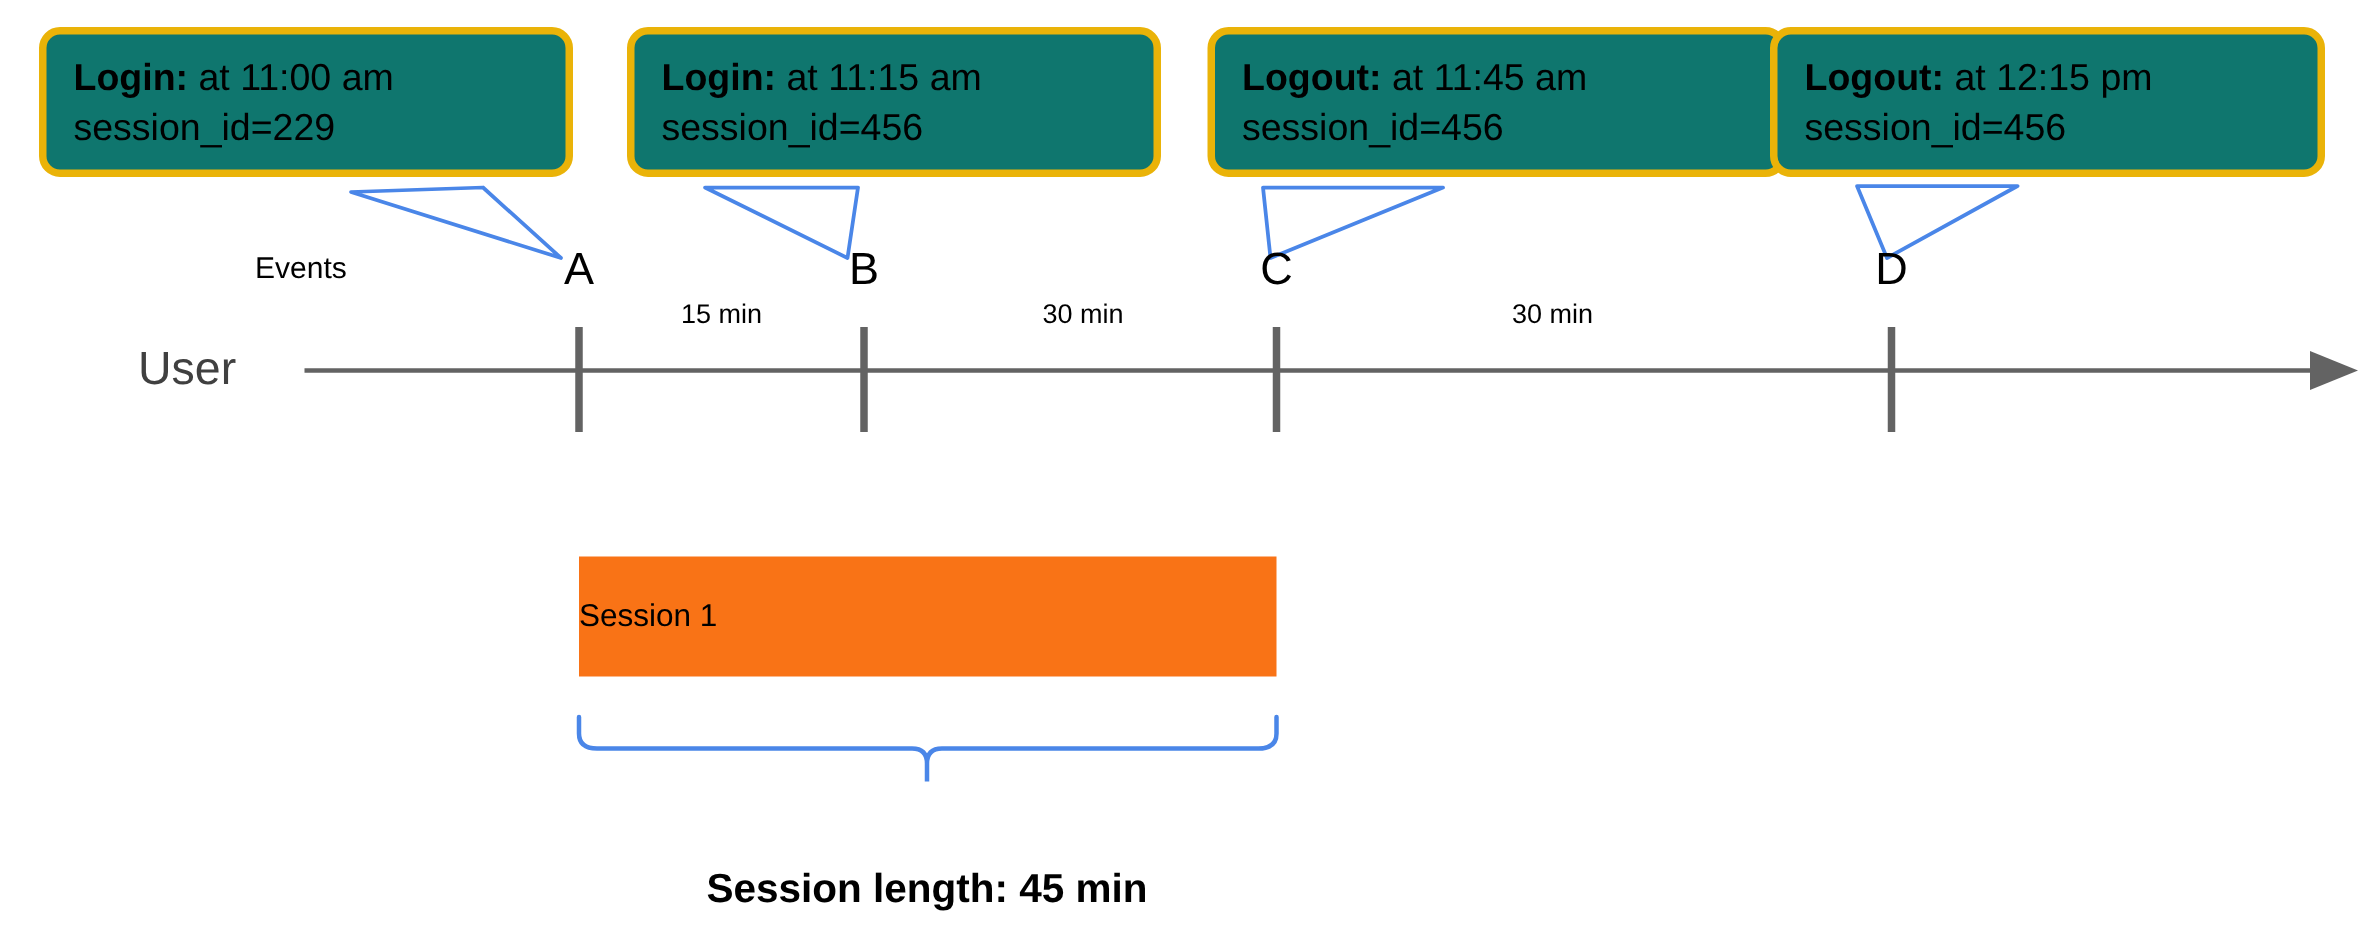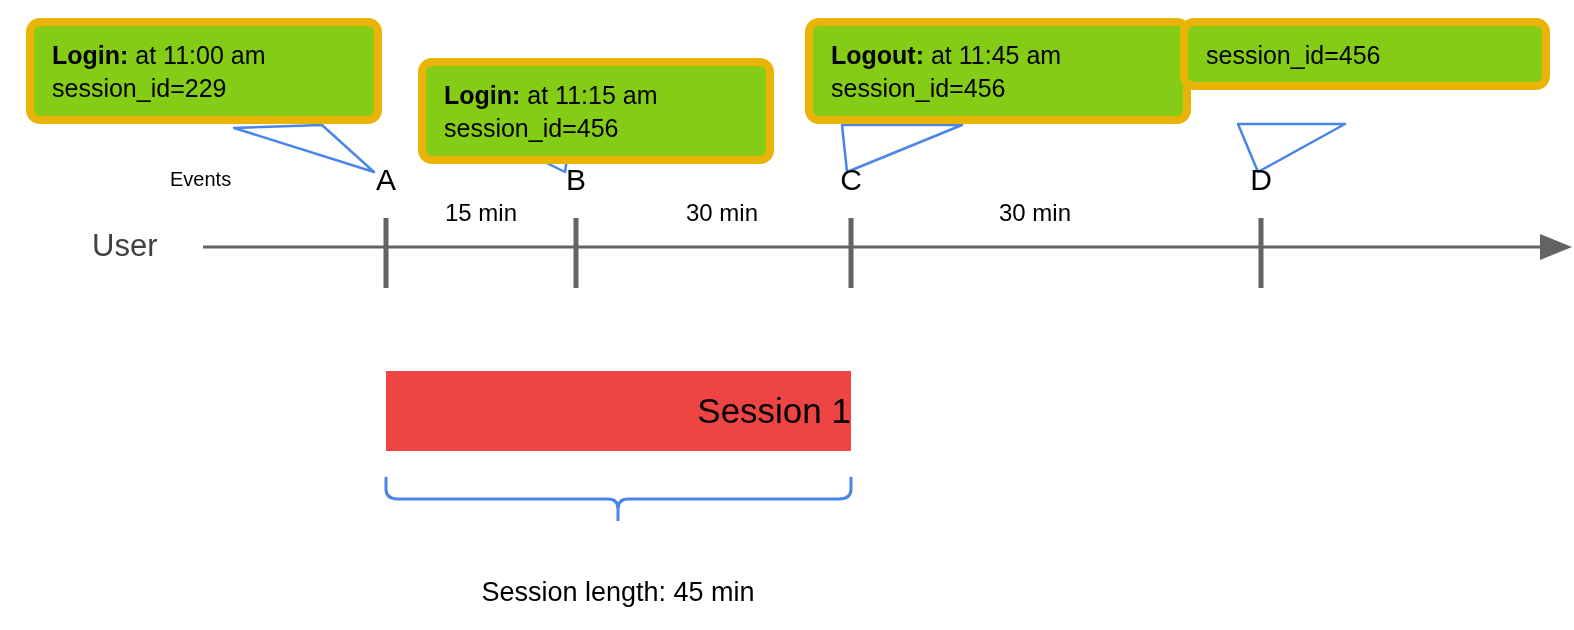--- a/index.html
+++ b/index.html
@@ -22,23 +22,23 @@
     position: absolute;
     left: 0;
     top: 0;
     width: 1574px;
     height: 630px;
   }
   
   .callout {
     position: absolute;
     box-sizing: border-box;
-    border: 8px solid #eab308;
+    border: 5px solid #eab308;
     border-radius: 14px;
-    background: #84cc16;
+    background: #0f766e;
     padding: 13px 16px 10px 18px;
     line-height: 1.33;
     font-size: 25px;
     color: #000000;
     white-space: nowrap;
   }
   .callout .line {
     display: block;
   }
   .callout b {
@@ -60,43 +60,44 @@
   .marker-label {
     position: absolute;
     font-size: 30px;
     color: #000000;
     text-align: center;
     white-space: nowrap;
     transform: translateX(-50%);
   }
   .interval-label {
     position: absolute;
-    font-size: 24px;
+    font-size: 18px;
     color: #000000;
     text-align: center;
     white-space: nowrap;
     transform: translateX(-50%);
   }
   
   .session-bar {
     position: absolute;
-    background: #ef4444;
+    background: #f97316;
     display: flex;
     align-items: center;
-    justify-content: flex-end;
-    font-size: 35px;
+    justify-content: flex-start;
+    font-size: 21px;
     color: #000000;
   }
   .session-caption {
     position: absolute;
     font-size: 27px;
     color: #000000;
     white-space: nowrap;
     text-align: center;
     transform: translateX(-50%);
+    font-weight: bold;
   }
 </style>
 </head>
 <body>
 
 <div id="canvas">
 
   <svg class="layer" viewBox="0 0 1574 630" xmlns="http://www.w3.org/2000/svg">
 
     <g>
@@ -131,31 +132,32 @@
                Q 851 499 851 489
                L 851 478"></path>
     </g>
   </svg>
 
   <div class="callout" style="left:26px; top:18px; width:356px;">
     <span class="line"><b>Login:</b><span> at 11:00 am</span></span>
     <span class="line">session_id=229</span>
   </div>
 
-  <div class="callout" style="left:418px; top:18px; width:356px;margin-top:40px;">
+  <div class="callout" style="left:418px; top:18px; width:356px;">
     <span class="line"><b>Login:</b><span> at 11:15 am</span></span>
     <span class="line">session_id=456</span>
   </div>
 
   <div class="callout" style="left:805px; top:18px; width:386px;">
     <span class="line"><b>Logout:</b><span> at 11:45 am</span></span>
     <span class="line">session_id=456</span>
   </div>
 
   <div class="callout" style="left:1180px; top:18px; width:370px;">
+    <span class="line"><b>Logout:</b><span> at 12:15 pm</span></span>
     <span class="line">session_id=456</span>
   </div>
 
   <div class="row-name" style="left:170px; top:168px;">Events</div>
 
   <div class="axis-name" style="left:92px; top:228px;">User</div>
 
   <div class="marker-label" style="left:386px; top:163px;">A</div>
   <div class="marker-label" style="left:576px; top:163px;">B</div>
   <div class="marker-label" style="left:851px; top:163px;">C</div>

